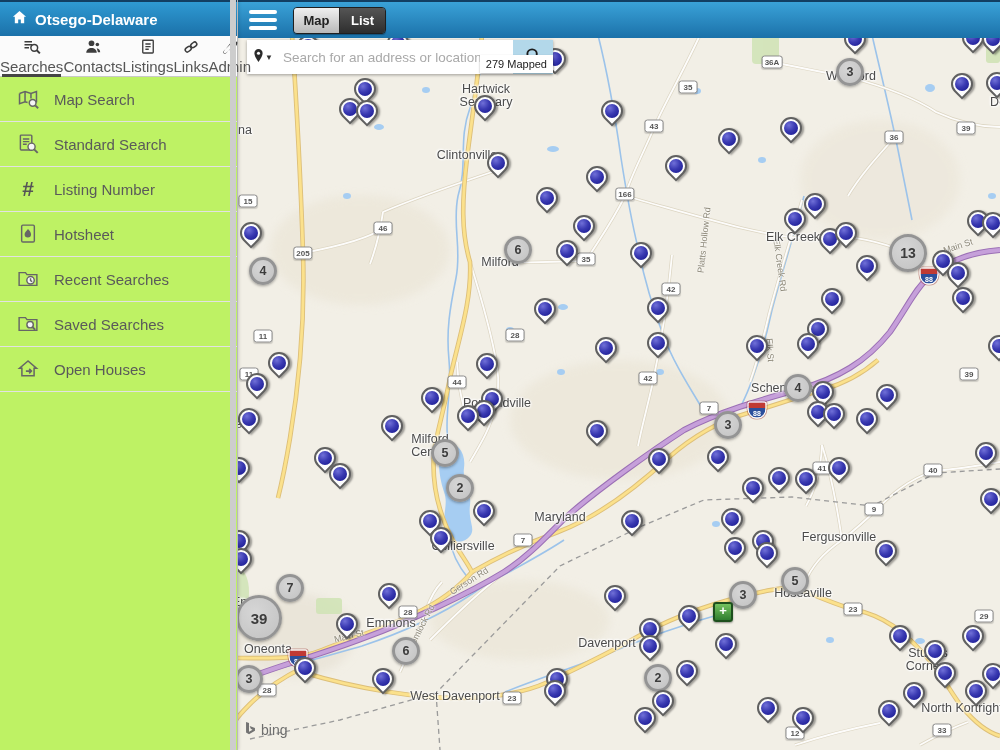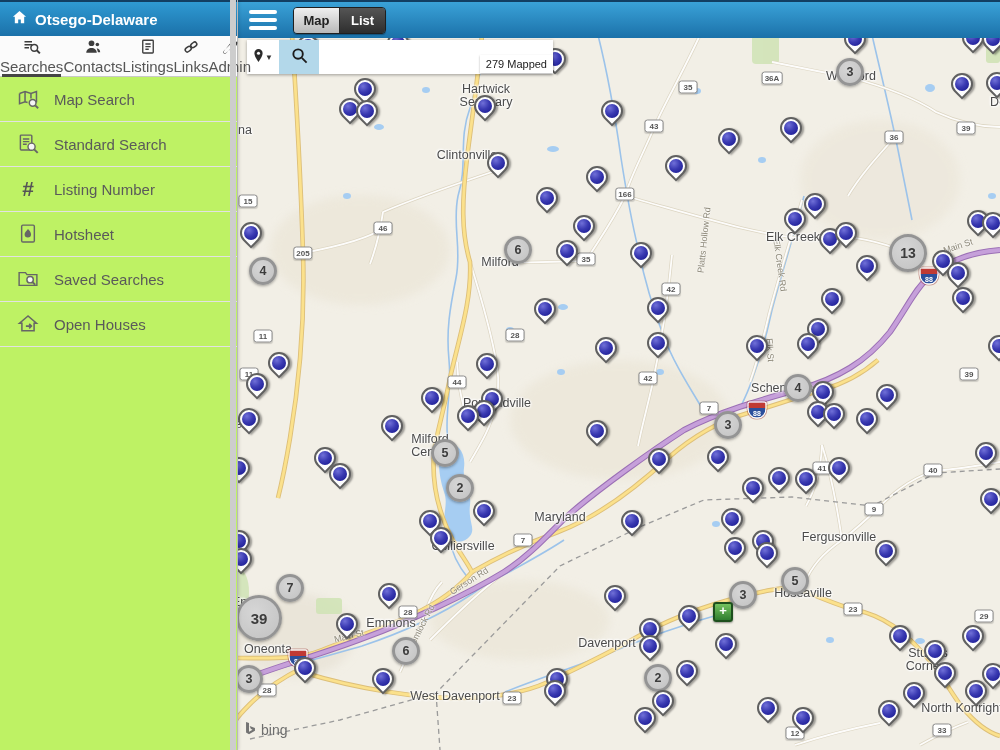--- a/index.html
+++ b/index.html
@@ -252,21 +252,21 @@
         <div class="town" style="left: 245px; top: 425px;">ens</div>
         <div class="town" style="left: 245px; top: 131px;">na</div>
       </div>
     <div id="shields">
         <div class="shield" style="left: 248px; top: 201px;">15</div>
         <div class="shield" style="left: 303px; top: 253px;">205</div>
         <div class="shield" style="left: 263px; top: 336px;">11</div>
         <div class="shield" style="left: 249px; top: 374px;">11</div>
         <div class="shield" style="left: 383px; top: 228px;">46</div>
         <div class="shield" style="left: 688px; top: 87px;">35</div>
-        <div class="shield" style="left: 772px; top: 78px;">36A</div>
+        <div class="shield" style="left: 772px; top: 62px;">36A</div>
         <div class="shield" style="left: 654px; top: 126px;">43</div>
         <div class="shield" style="left: 894px; top: 137px;">36</div>
         <div class="shield" style="left: 966px; top: 128px;">39</div>
         <div class="shield" style="left: 625px; top: 194px;">166</div>
         <div class="shield" style="left: 586px; top: 259px;">35</div>
         <div class="shield" style="left: 671px; top: 289px;">42</div>
         <div class="shield" style="left: 648px; top: 378px;">42</div>
         <div class="shield" style="left: 969px; top: 374px;">39</div>
         <div class="shield" style="left: 515px; top: 335px;">28</div>
         <div class="shield" style="left: 457px; top: 382px;">44</div>
@@ -750,20 +750,21 @@
   <div class="searchbar">
     <div class="pin-dd">
       <span>
         <svg width="11" height="15" viewBox="0 0 12 16" fill="#2b2b2b">
             <path d="M6 1a4.5 4.5 0 0 0-4.5 4.5C1.5 9 6 15 6 15s4.5-6 4.5-9.5A4.5 4.5 0 0 0 6 1z"></path>
             <circle cx="6" cy="5.5" r="1.7" fill="#fff"></circle>
           </svg>
       </span>
       <span class="caret">▼</span>
     </div>
+    <input type="text" value="" placeholder="Search for an address or location" style="">
     <div class="search-go">
       <span>
         <svg width="17" height="17" viewBox="0 0 18 18" fill="none" stroke="#1c1c1c" stroke-width="2">
             <circle cx="7.5" cy="7.5" r="5"></circle>
             <path d="M11.5 11.5L16.5 16.5"></path>
           </svg>
       </span>
     </div>
   </div>
   <div class="mapped-badge" id="mappedBadge" style="right: 447px;">279 Mapped</div>
@@ -864,20 +865,30 @@
               <rect x="5.5" y="2.5" width="15" height="20" rx="1.5"></rect>
               <path d="M13 7c1.9 2.1 3.6 4 3.6 6.2a3.8 3.8 0 0 1-7.6 0C9 11 11.1 9.6 13 7z" fill="currentColor" stroke="none"></path>
             </svg>
           </span>
           <span class="mlabel">Hotsheet</span>
         </div>
         <div class="menu-item">
           <span class="micon">
             <svg width="24" height="22" viewBox="0 0 26 26" fill="none" stroke="currentColor" stroke-width="1.7">
               <path d="M2.5 20.5v-15h7.5l1.8 2.3h11.7v12.7z"></path>
+              <circle cx="16" cy="14.5" r="4.4" fill="#f6f6f6"></circle>
+              <path d="M16 12.2v2.6l2 1.2"></path>
+            </svg>
+          </span>
+          <span class="mlabel">Recent Searches</span>
+        </div>
+        <div class="menu-item">
+          <span class="micon">
+            <svg width="24" height="22" viewBox="0 0 26 26" fill="none" stroke="currentColor" stroke-width="1.7">
+              <path d="M2.5 20.5v-15h7.5l1.8 2.3h11.7v12.7z"></path>
               <circle cx="15.5" cy="13.8" r="3.8" fill="#f6f6f6"></circle>
               <path d="M18.3 16.6l3.2 3.2" stroke-width="2.2"></path>
             </svg>
           </span>
           <span class="mlabel">Saved Searches</span>
         </div>
         <div class="menu-item">
           <span class="micon">
             <svg width="24" height="22" viewBox="0 0 26 26" fill="none" stroke="currentColor" stroke-width="1.8">
               <path d="M13 3.5 3 12h2.8v9h14.4v-9H23z"></path>

